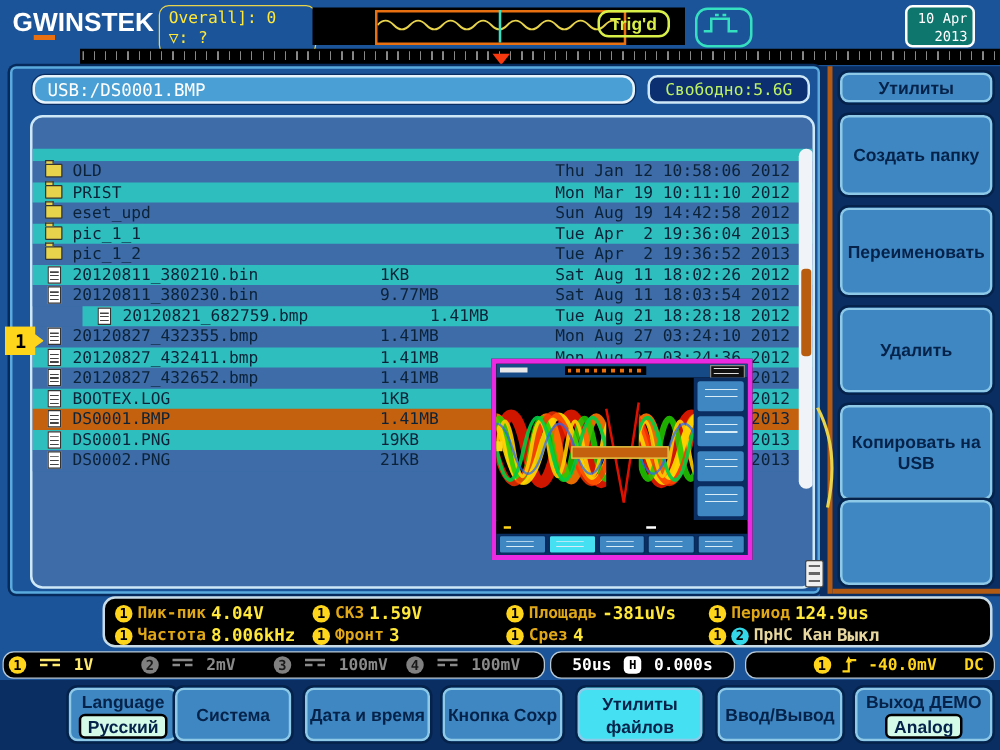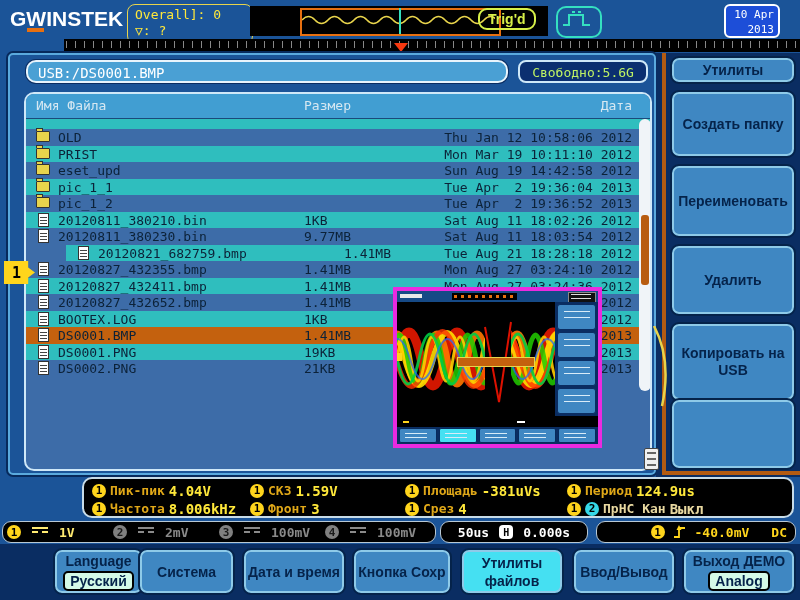--- a/index.html
+++ b/index.html
@@ -12,21 +12,21 @@
         font-size:21px;color:#fff;letter-spacing:0px;}
   .logo-underline{left:27px;top:28px;width:17px;height:4px;background:#e87010;}
   .overall-box{left:127px;top:4px;width:110px;height:34px;border:1px solid #e8d44c;border-radius:8px;
         color:#ffe83a;font-size:13px;line-height:16px;padding:2px 7px;}
   .wave-strip{left:250px;top:6px;width:298px;height:30px;background:#000;}
   .wave-window{left:50px;top:2px;width:197px;height:24px;border:2px solid #e87010;}
   .center-tick{left:149px;top:2px;width:2px;height:26px;background:#35e0c0;}
   .trigd{left:478px;top:8px;border:2px solid #d8f048;border-radius:9px;color:#d8f048;
         font-family:"Liberation Sans",sans-serif;font-weight:bold;font-size:14px;padding:1px 8px;}
   .pulse-box{left:556px;top:6px;width:42px;height:28px;border:2px solid #35e0c0;border-radius:10px;}
-  .datetime{left:724px;top:4px;width:56px;height:34px;background:#1d4ed8;border:2px solid #fff;
+  .datetime{left:724px;top:4px;width:56px;height:34px;background:#0f766e;border:2px solid #fff;
         border-radius:6px;color:#fff;font-size:11px;line-height:15px;text-align:right;
         padding:1px 4px;box-sizing:border-box;}
 
   
   .ruler{left:64px;top:39px;width:736px;height:13px;background:#000;}
   .ruler-ticks{left:2px;top:2px;width:730px;height:7px;
         background:repeating-linear-gradient(90deg,#888 0 1px,transparent 1px 9px);}
   .trig-pos-marker{left:330px;top:4px;width:0;height:0;border-left:7px solid transparent;
         border-right:7px solid transparent;border-top:9px solid #f8380f;}
 
@@ -189,25 +189,20 @@
 
   <div class="abs main-panel"></div>
   <div class="abs side-area"></div>
   <div class="abs orange-divider"></div>
   <div class="abs orange-bottom"></div>
 
   <div class="abs path-bar">USB:/DS0001.BMP</div>
   <div class="abs free-box">Свободно:5.6G</div>
 
   <div class="abs file-panel">
-    <div class="fheader">
-      <span class="fh-name">Имя Файла</span>
-      <span class="fh-size">Размер</span>
-      <span class="fh-date">Дата</span>
-    </div>
     <div class="row-sliver"></div>
     <div>
         <div class="frow blue" style="top: 35px;">
           <span class="icon folder"></span>
           <span class="c-name">OLD</span>
           <span class="c-size"></span>
           <span class="c-date">Thu Jan 12 10:58:06 2012</span>
         </div>
         <div class="frow teal" style="top: 51.5px;">
           <span class="icon folder"></span>

